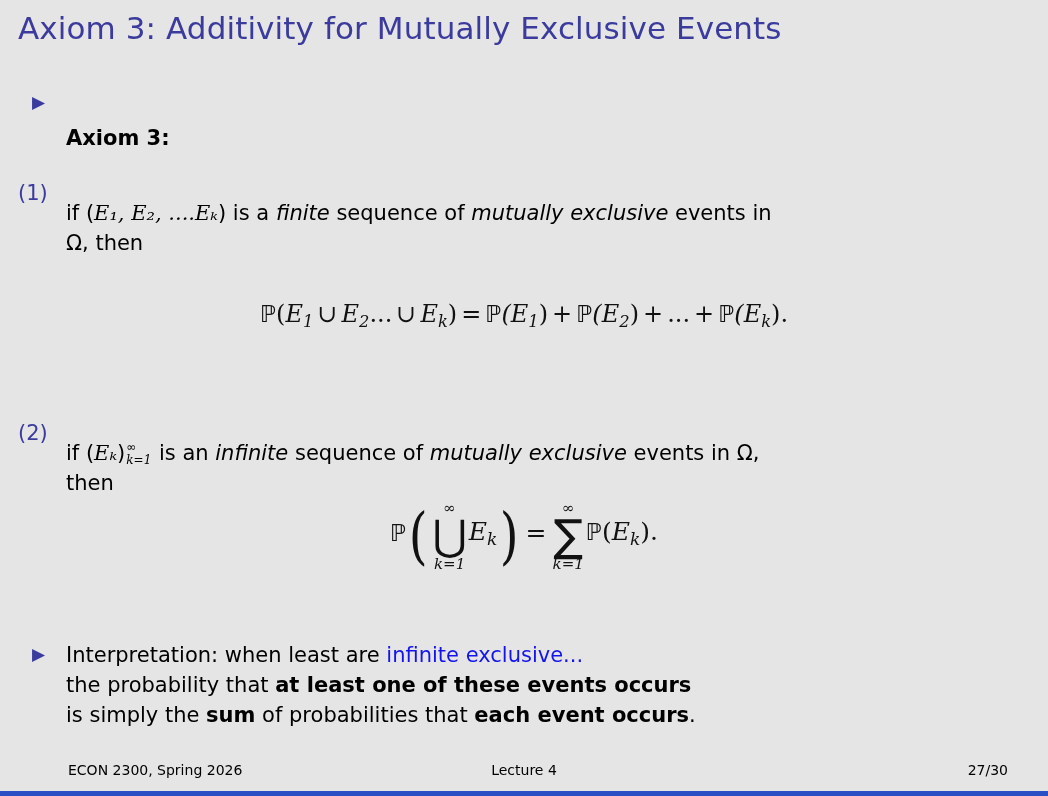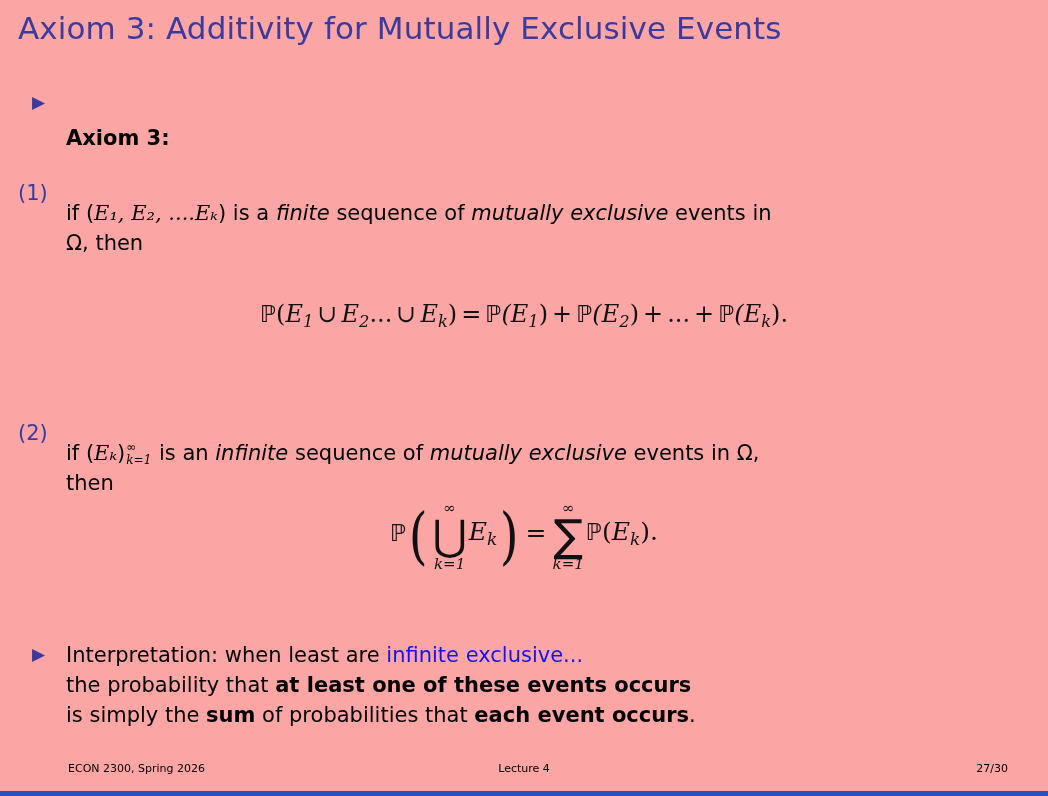--- a/index.html
+++ b/index.html
@@ -8,21 +8,21 @@
     background: #ffffff;
   }
   body {
     font-family: "DejaVu Sans", sans-serif;
     color: #000000;
   }
   .slide {
     position: relative;
     width: 1048px;
     height: 796px;
-    background: #fca5a5;
+    background: #e5e5e5;
     overflow: hidden;
   }
 
   
   .slide-title {
     position: absolute;
     left: 18px;
     top: 8px;
     font-size: 31px;
     line-height: 40px;
@@ -187,21 +187,21 @@
     font-weight: bold;
   }
 
   
   .footer {
     position: absolute;
     left: 0;
     right: 0;
     bottom: 18px;
     height: 16px;
-    font-size: 11px;
+    font-size: 14px;
     color: #000000;
   }
   .footer-left {
     position: absolute;
     left: 68px;
     top: 0;
   }
   .footer-center {
     position: absolute;
     left: 0;

